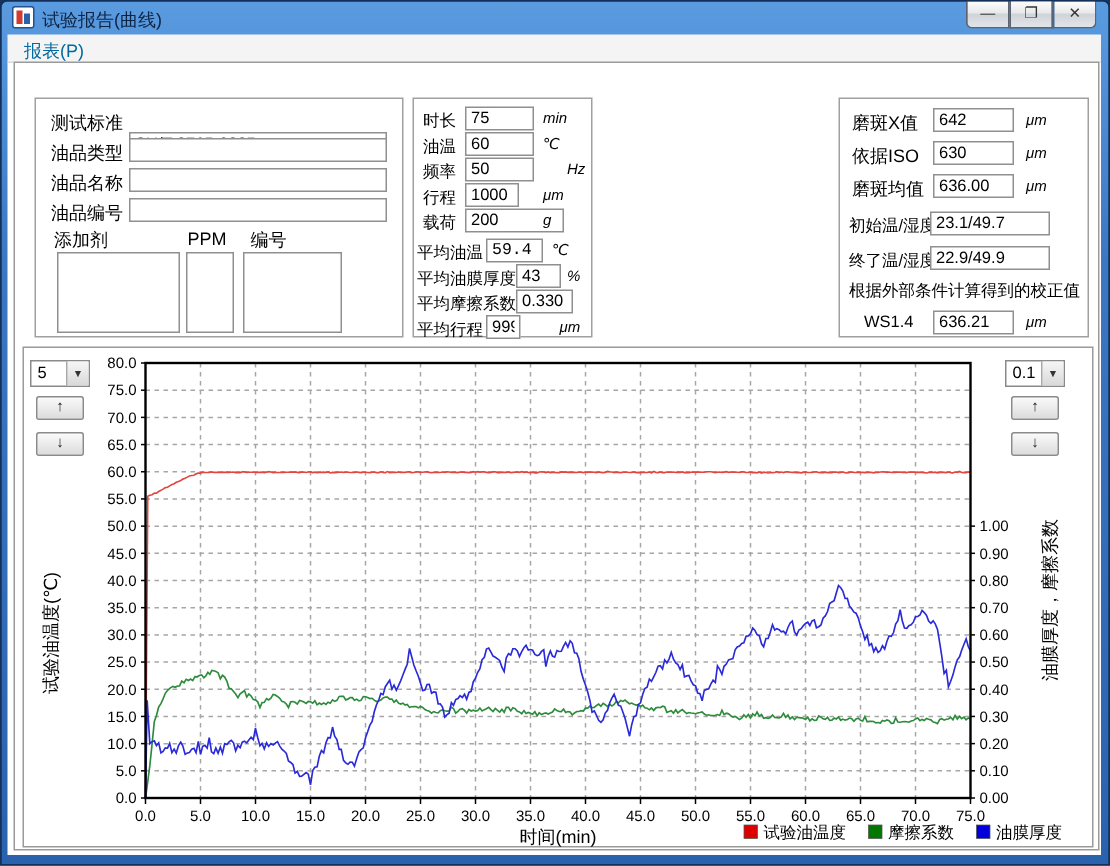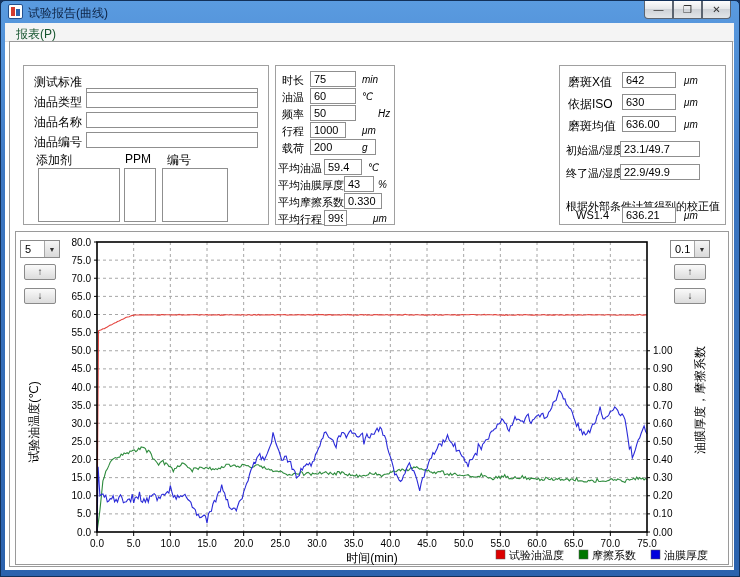--- a/index.html
+++ b/index.html
@@ -14,21 +14,21 @@
   .app-icon::before{content:"";position:absolute;left:2px;top:2px;width:4px;height:9px;background:#d23b2f;}
   .app-icon::after{content:"";position:absolute;left:7px;top:4px;width:4px;height:7px;background:#2b62ad;}
   .title-text{position:absolute;left:27px;top:4px;font-size:12px;color:#0d2344;}
   .caption-btns{position:absolute;right:8px;top:0;display:flex;}
   .cap-btn{width:29px;height:18px;margin-left:0;border:1px solid #5b6470;border-top:none;
     background:linear-gradient(180deg,#fdfdfd 0%,#e6e8ea 45%,#cfd3d8 50%,#e2e5e8 100%);
     font-size:10px;line-height:17px;text-align:center;color:#333;cursor:default;}
   .cap-btn.first{border-radius:0 0 0 4px;}
   .cap-btn.last{border-radius:0 0 4px 0;}
   .menubar{position:absolute;left:4px;right:5px;top:22px;height:19px;background:#f4f4f4;border-bottom:1px solid #dcdcdc;}
-  .menu-item{position:absolute;left:6px;top:2px;font-size:12px;color:#14532d;padding:1px 5px;}
+  .menu-item{position:absolute;left:6px;top:2px;font-size:12px;color:#0369a1;padding:1px 5px;}
   .client{position:absolute;left:4px;right:5px;top:41px;bottom:6px;background:#ffffff;}
   .content-frame{position:absolute;left:8px;top:40px;width:724px;height:526px;background:#fff;border:1px solid #9a9a9a;}
   
   .report-header{position:absolute;left:36px;top:44px;font-size:17px;font-weight:bold;color:#000;display:flex;align-items:baseline;}
   .report-header .code{margin-left:9px;}
   .report-header .mark{margin-left:22px;}
   .report-header .date{margin-left:44px;letter-spacing:1px;}
   
   .gbox{position:absolute;border:1px solid #a0a0a0;background:#fff;}
   .lbl{position:absolute;font-size:12px;color:#000;white-space:nowrap;}
@@ -100,21 +100,21 @@
       <div class="lbl small" style="left:6px;top:41px;">频率</div>
       <input class="tin" style="left: 34px; top: 39px; width: 46px;" readonly="" value="50">
       <div class="unit" style="left:86px;top:42px;margin-left:16px;">Hz</div>
       <div class="lbl small" style="left:6px;top:58px;">行程</div>
       <input class="tin" style="left: 34px; top: 56px; width: 36px;" readonly="" value="1000">
       <div class="unit" style="left:86px;top:59px;">μm</div>
       <div class="lbl small" style="left:6px;top:75px;">载荷</div>
       <input class="tin" style="left: 34px; top: 73px; width: 66px;" readonly="" value="200">
       <div class="unit" style="left:86px;top:76px;">g</div>
       <div class="lbl small" style="left:2px;top:95px;">平均油温</div>
-      <input class="tin" style="left: 48px; top: 93px; width: 38px;" readonly="" value="59.4">
+      <input class="tin" style="left: 48px; top: 93px; width: 38px; font-family: Liberation Mono, monospace;" readonly="" value="59.4">
       <div class="unit" style="left:92px;top:96px;">℃</div>
       <div class="lbl small" style="left:2px;top:112px;">平均油膜厚度</div>
       <input class="tin" style="left: 68px; top: 110px; width: 30px;" readonly="" value="43">
       <div class="unit" style="left:102px;top:113px;">%</div>
       <div class="lbl small" style="left:2px;top:129px;">平均摩擦系数</div>
       <input class="tin" style="left: 68px; top: 127px; width: 38px;" readonly="" value="0.330">
       <div class="lbl small" style="left:2px;top:146px;">平均行程</div>
       <input class="tin" style="left: 48px; top: 144px; width: 23px;" readonly="" value="999.73">
       <div class="unit" style="left:97px;top:147px;">μm</div>
     </div>
@@ -127,21 +127,21 @@
       <div class="lbl" style="left:8px;top:30px;">依据ISO</div>
       <input class="tin" style="left: 62px; top: 28px; width: 54px;" readonly="" value="630">
       <div class="unit" style="left:124px;top:31px;">μm</div>
       <div class="lbl" style="left:8px;top:52px;">磨斑均值</div>
       <input class="tin" style="left: 62px; top: 50px; width: 54px;" readonly="" value="636.00">
       <div class="unit" style="left:124px;top:53px;">μm</div>
       <div class="lbl small" style="left:6px;top:77px;">初始温/湿度</div>
       <input class="tin" style="left: 60px; top: 75px; width: 80px;" readonly="" value="23.1/49.7">
       <div class="lbl small" style="left:6px;top:100px;">终了温/湿度</div>
       <input class="tin" style="left: 60px; top: 98px; width: 80px;" readonly="" value="22.9/49.9">
-      <div class="lbl small" style="left:6px;top:133px;">根据外部条件计算得到的校正值</div>
+      <div class="lbl small" style="left:6px;top:120px;">根据外部条件计算得到的校正值</div>
       <div class="lbl small" style="left:16px;top:143px;">WS1.4</div>
       <input class="tin" style="left: 62px; top: 141px; width: 54px;" readonly="" value="636.21">
       <div class="unit" style="left:124px;top:144px;">μm</div>
     </div>
 
     <div class="chart-panel">
       <div id="chart-host">
           <svg width="714" height="334">
             <line x1="117.66666666666666" y1="10" x2="117.66666666666666" y2="300" stroke="#a6a6a6" stroke-width="1" stroke-dasharray="3,3"></line>
             <line x1="154.33333333333331" y1="10" x2="154.33333333333331" y2="300" stroke="#a6a6a6" stroke-width="1" stroke-dasharray="3,3"></line>

